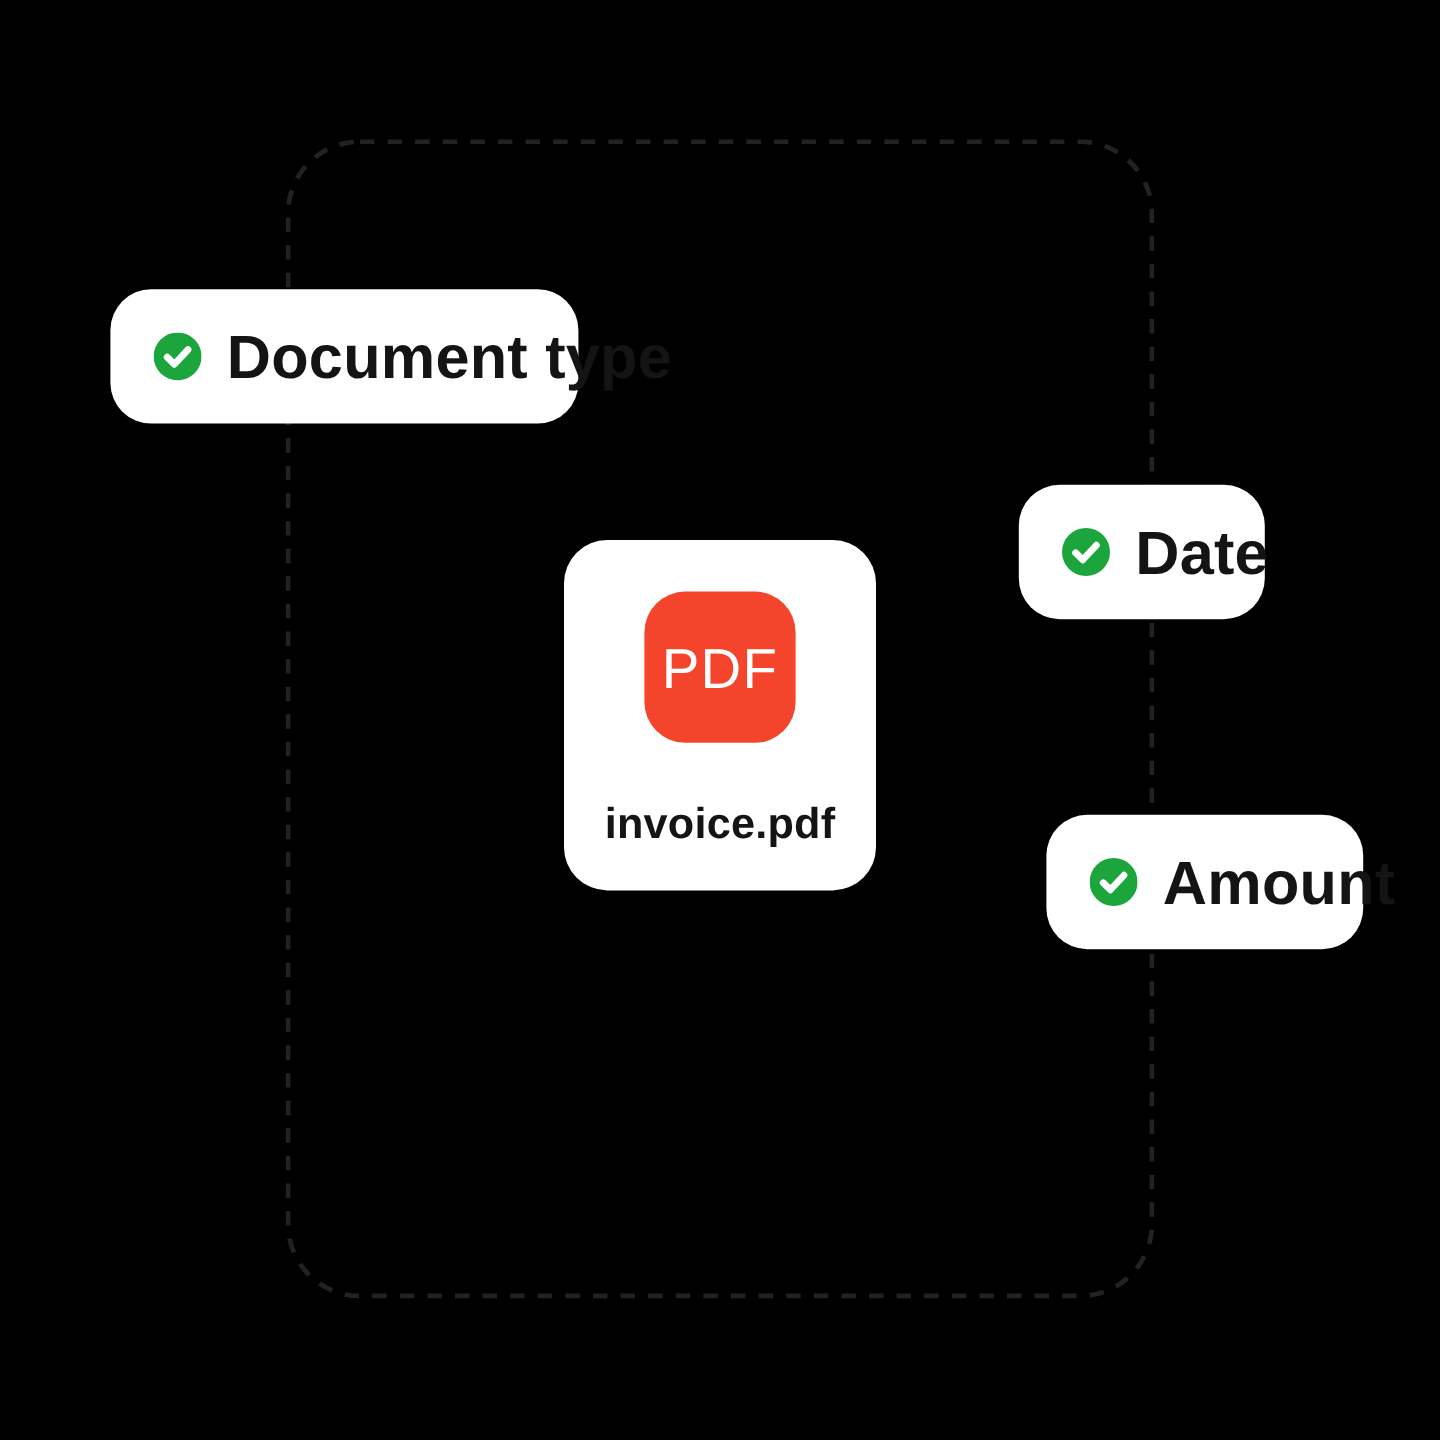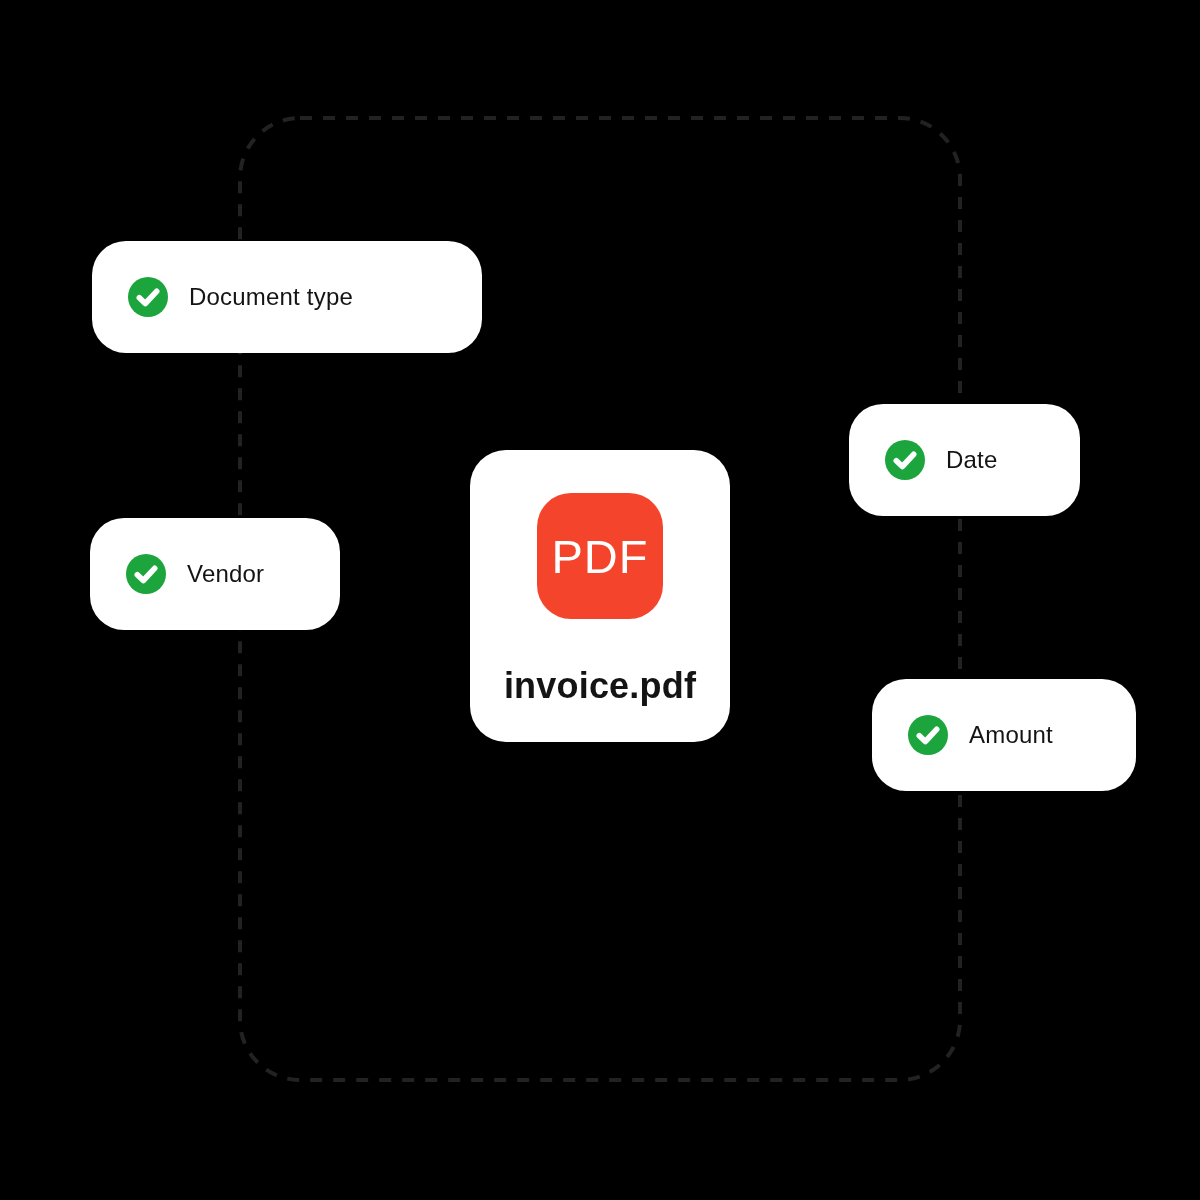--- a/index.html
+++ b/index.html
@@ -37,42 +37,42 @@
     display: flex;
     align-items: center;
     gap: 21px;
     padding: 0 36px;
     height: 112px;
     background: var(--card-bg, #ffffff);
     border-radius: 34px;
     white-space: nowrap;
   }
   .chip-label {
-    font-size: 24px;
-    font-weight: 400;
+    font-size: 51px;
+    font-weight: 700;
     color: var(--text, #141414);
     letter-spacing: 0.2px;
   }
   .check-icon {
     width: 40px;
     height: 40px;
     flex: 0 0 40px;
     display: block;
   }
   .check-circle { fill: var(--check-green, #1BA53C); }
   .check-mark {
     fill: none;
     stroke: var(--check-white, #ffffff);
     stroke-width: 3.4;
     stroke-linecap: round;
     stroke-linejoin: round;
   }
   #chip-document-type { left: 92px;  top: 241px; width: 390px; }
   #chip-vendor        { left: 90px;  top: 518px; width: 250px; }
-  #chip-date          { left: 849px; top: 404px; width: 231px; }
+  #chip-date          { left: 849px; top: 404px; width: 205px; }
   #chip-amount        { left: 872px; top: 679px; width: 264px; }
   
   .file-card {
     position: absolute;
     left: 470px;
     top: 450px;
     width: 260px;
     height: 292px;
     box-sizing: border-box;
     background: var(--card-bg, #ffffff);
@@ -115,27 +115,20 @@
   </svg>
 
   <div class="chip" id="chip-document-type">
     <svg class="check-icon" viewBox="0 0 24 24">
       <circle class="check-circle" cx="12" cy="12" r="12"></circle>
       <path class="check-mark" d="M6.8 12.4 L10.4 15.9 L17.2 8.6"></path>
     </svg>
     <span class="chip-label">Document type</span>
   </div>
 
-  <div class="chip" id="chip-vendor">
-    <svg class="check-icon" viewBox="0 0 24 24">
-      <circle class="check-circle" cx="12" cy="12" r="12"></circle>
-      <path class="check-mark" d="M6.8 12.4 L10.4 15.9 L17.2 8.6"></path>
-    </svg>
-    <span class="chip-label">Vendor</span>
-  </div>
 
   <div class="chip" id="chip-date">
     <svg class="check-icon" viewBox="0 0 24 24">
       <circle class="check-circle" cx="12" cy="12" r="12"></circle>
       <path class="check-mark" d="M6.8 12.4 L10.4 15.9 L17.2 8.6"></path>
     </svg>
     <span class="chip-label">Date</span>
   </div>
 
   <div class="chip" id="chip-amount">

